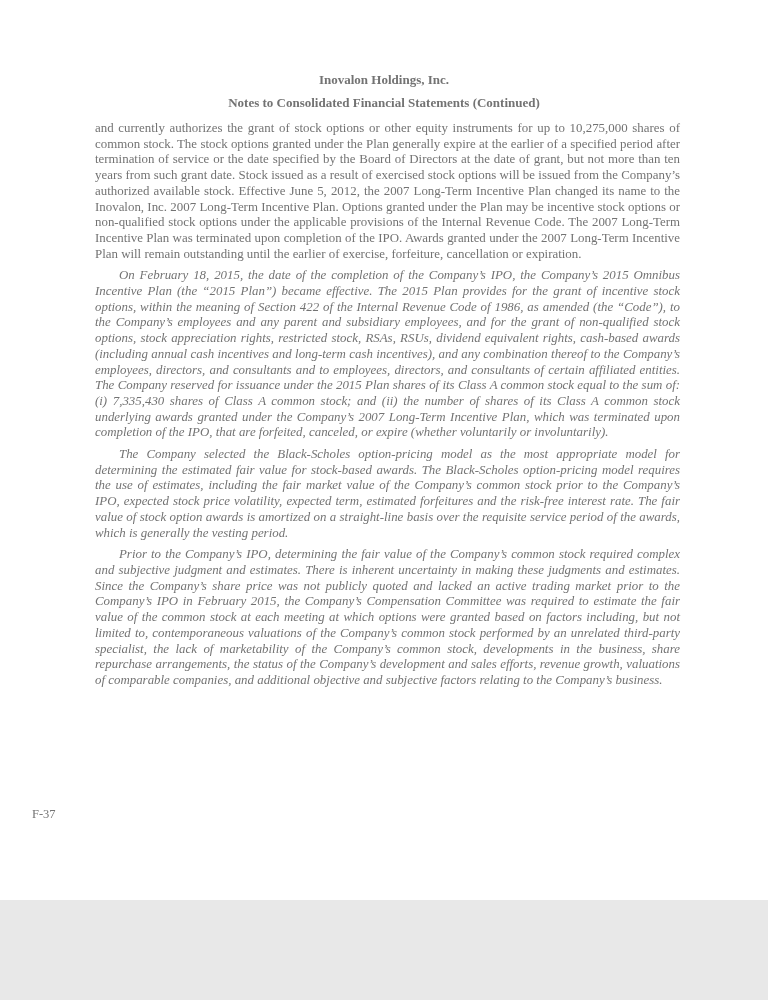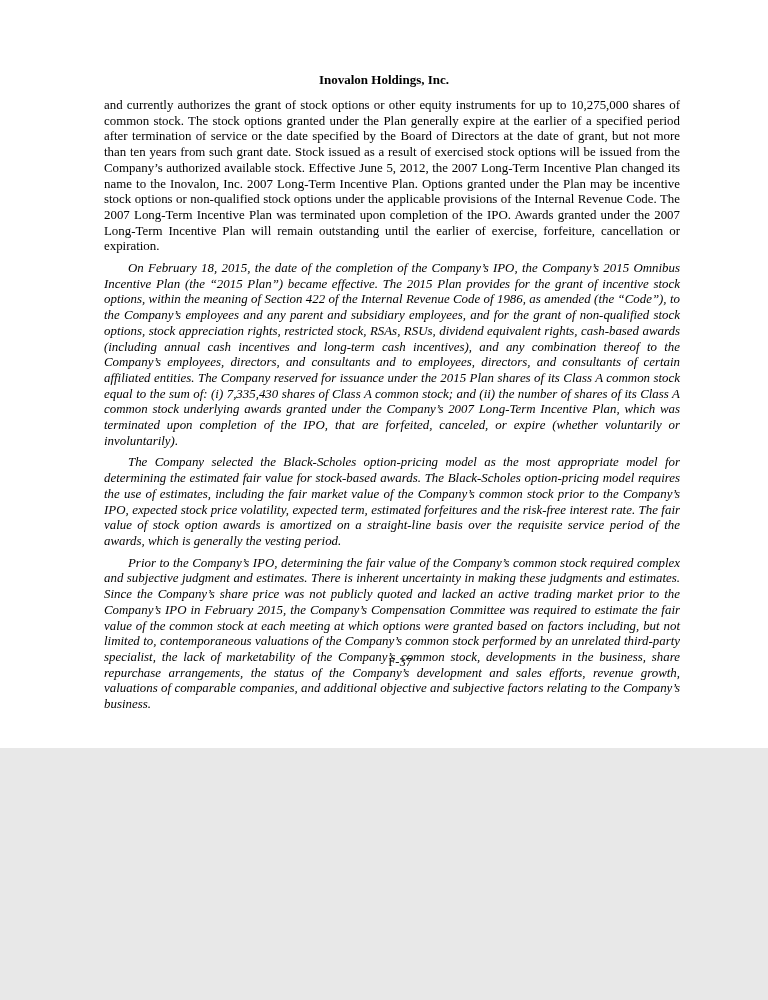--- a/index.html
+++ b/index.html
@@ -3,25 +3,25 @@
 <meta charset="utf-8">
 <style>
   html, body {
     margin: 0;
     padding: 0;
     background: #e8e8e8;
   }
   .page {
     position: relative;
     width: 768px;
-    height: 748px;
+    height: 900px;
     margin: 0 auto;
     background: #ffffff;
     font-family: "Liberation Serif", "DejaVu Serif", serif;
-    color: #000000;
+    color: #737373;
     box-sizing: border-box;
     overflow: hidden;
   }
   .content {
     padding: 72px 88px 0 88px;
   }
   .doc-header {
     text-align: center;
     font-weight: bold;
     font-size: 13px;
@@ -38,47 +38,47 @@
     text-align: left;
   }
   .section-heading .smallcaps {
     font-variant: small-caps;
     letter-spacing: 0.2px;
   }
   .body-text {
     margin-top: 10px;
   }
   .body-text p {
-    margin: 0 0 6px 16px;
+    margin: 0 0 6px 7px;
     font-size: 12.9px;
     line-height: 15.7px;
     text-align: justify;
   }
   .body-text p.indent {
     text-indent: 24px;
     font-style: italic;
   }
   .page-footer {
     position: absolute;
     left: 0;
     right: 0;
     bottom: 78px;
-    text-align: center;
     font-size: 12.5px;
     padding-left: 32px;
   }
 </style>
 </head>
 <body>
 
 <div class="page">
   <div class="content">
 
     <div class="doc-header">
       <div class="company">Inovalon Holdings, Inc.</div>
+      <div class="subtitle">Notes to Consolidated Financial Statements (Continued)</div>
     </div>
 
 
     <div class="body-text">
       <p>and currently authorizes the grant of stock options or other equity instruments for up to 10,275,000 shares of common stock. The stock options granted under the Plan generally expire at the earlier of a specified period after termination of service or the date specified by the Board of Directors at the date of grant, but not more than ten years from such grant date. Stock issued as a result of exercised stock options will be issued from the Company’s authorized available stock. Effective June 5, 2012, the 2007 Long-Term Incentive Plan changed its name to the Inovalon, Inc. 2007 Long-Term Incentive Plan. Options granted under the Plan may be incentive stock options or non-qualified stock options under the applicable provisions of the Internal Revenue Code. The 2007 Long-Term Incentive Plan was terminated upon completion of the IPO. Awards granted under the 2007 Long-Term Incentive Plan will remain outstanding until the earlier of exercise, forfeiture, cancellation or expiration.</p>
       <p class="indent">On February 18, 2015, the date of the completion of the Company’s IPO, the Company’s 2015 Omnibus Incentive Plan (the “2015 Plan”) became effective. The 2015 Plan provides for the grant of incentive stock options, within the meaning of Section 422 of the Internal Revenue Code of 1986, as amended (the “Code”), to the Company’s employees and any parent and subsidiary employees, and for the grant of non-qualified stock options, stock appreciation rights, restricted stock, RSAs, RSUs, dividend equivalent rights, cash-based awards (including annual cash incentives and long-term cash incentives), and any combination thereof to the Company’s employees, directors, and consultants and to employees, directors, and consultants of certain affiliated entities. The Company reserved for issuance under the 2015 Plan shares of its Class A common stock equal to the sum of: (i) 7,335,430 shares of Class A common stock; and (ii) the number of shares of its Class A common stock underlying awards granted under the Company’s 2007 Long-Term Incentive Plan, which was terminated upon completion of the IPO, that are forfeited, canceled, or expire (whether voluntarily or involuntarily).</p>
       <p class="indent">The Company selected the Black-Scholes option-pricing model as the most appropriate model for determining the estimated fair value for stock-based awards. The Black-Scholes option-pricing model requires the use of estimates, including the fair market value of the Company’s common stock prior to the Company’s IPO, expected stock price volatility, expected term, estimated forfeitures and the risk-free interest rate. The fair value of stock option awards is amortized on a straight-line basis over the requisite service period of the awards, which is generally the vesting period.</p>
       <p class="indent">Prior to the Company’s IPO, determining the fair value of the Company’s common stock required complex and subjective judgment and estimates. There is inherent uncertainty in making these judgments and estimates. Since the Company’s share price was not publicly quoted and lacked an active trading market prior to the Company’s IPO in February 2015, the Company’s Compensation Committee was required to estimate the fair value of the common stock at each meeting at which options were granted based on factors including, but not limited to, contemporaneous valuations of the Company’s common stock performed by an unrelated third-party specialist, the lack of marketability of the Company’s common stock, developments in the business, share repurchase arrangements, the status of the Company’s development and sales efforts, revenue growth, valuations of comparable companies, and additional objective and subjective factors relating to the Company’s business.</p>
     </div>
 

